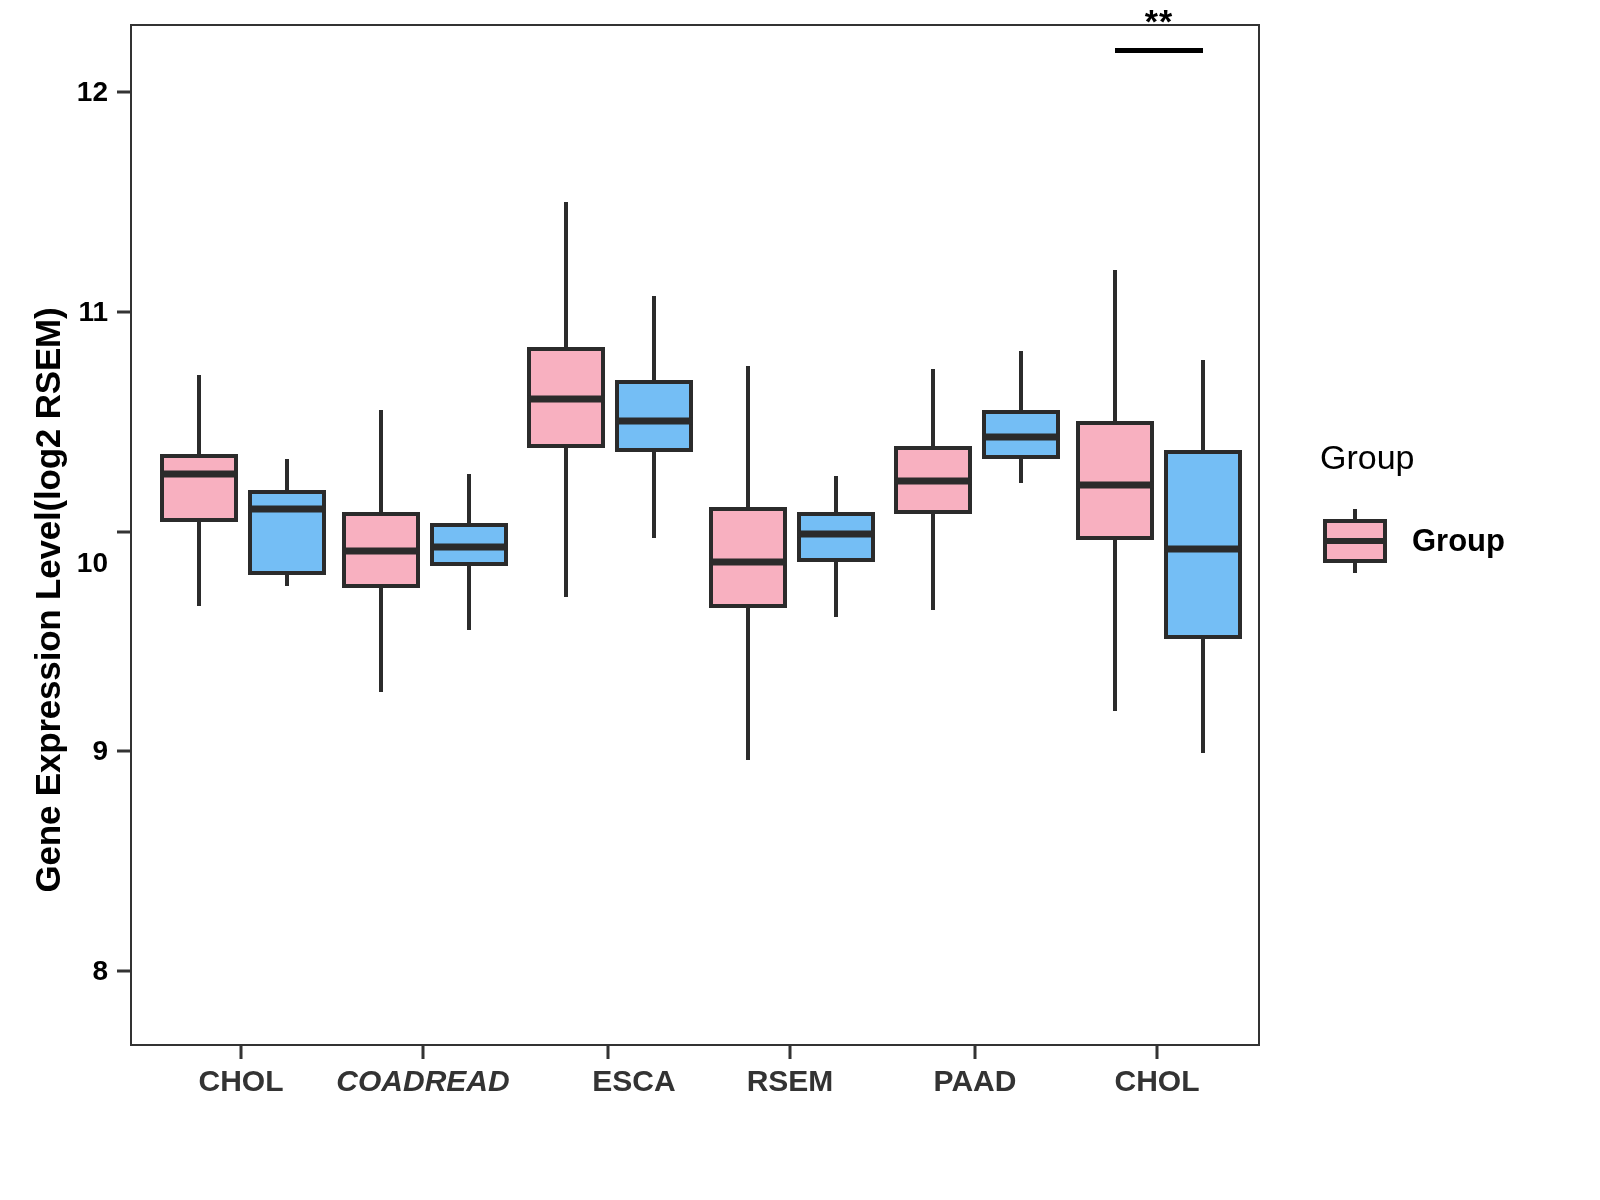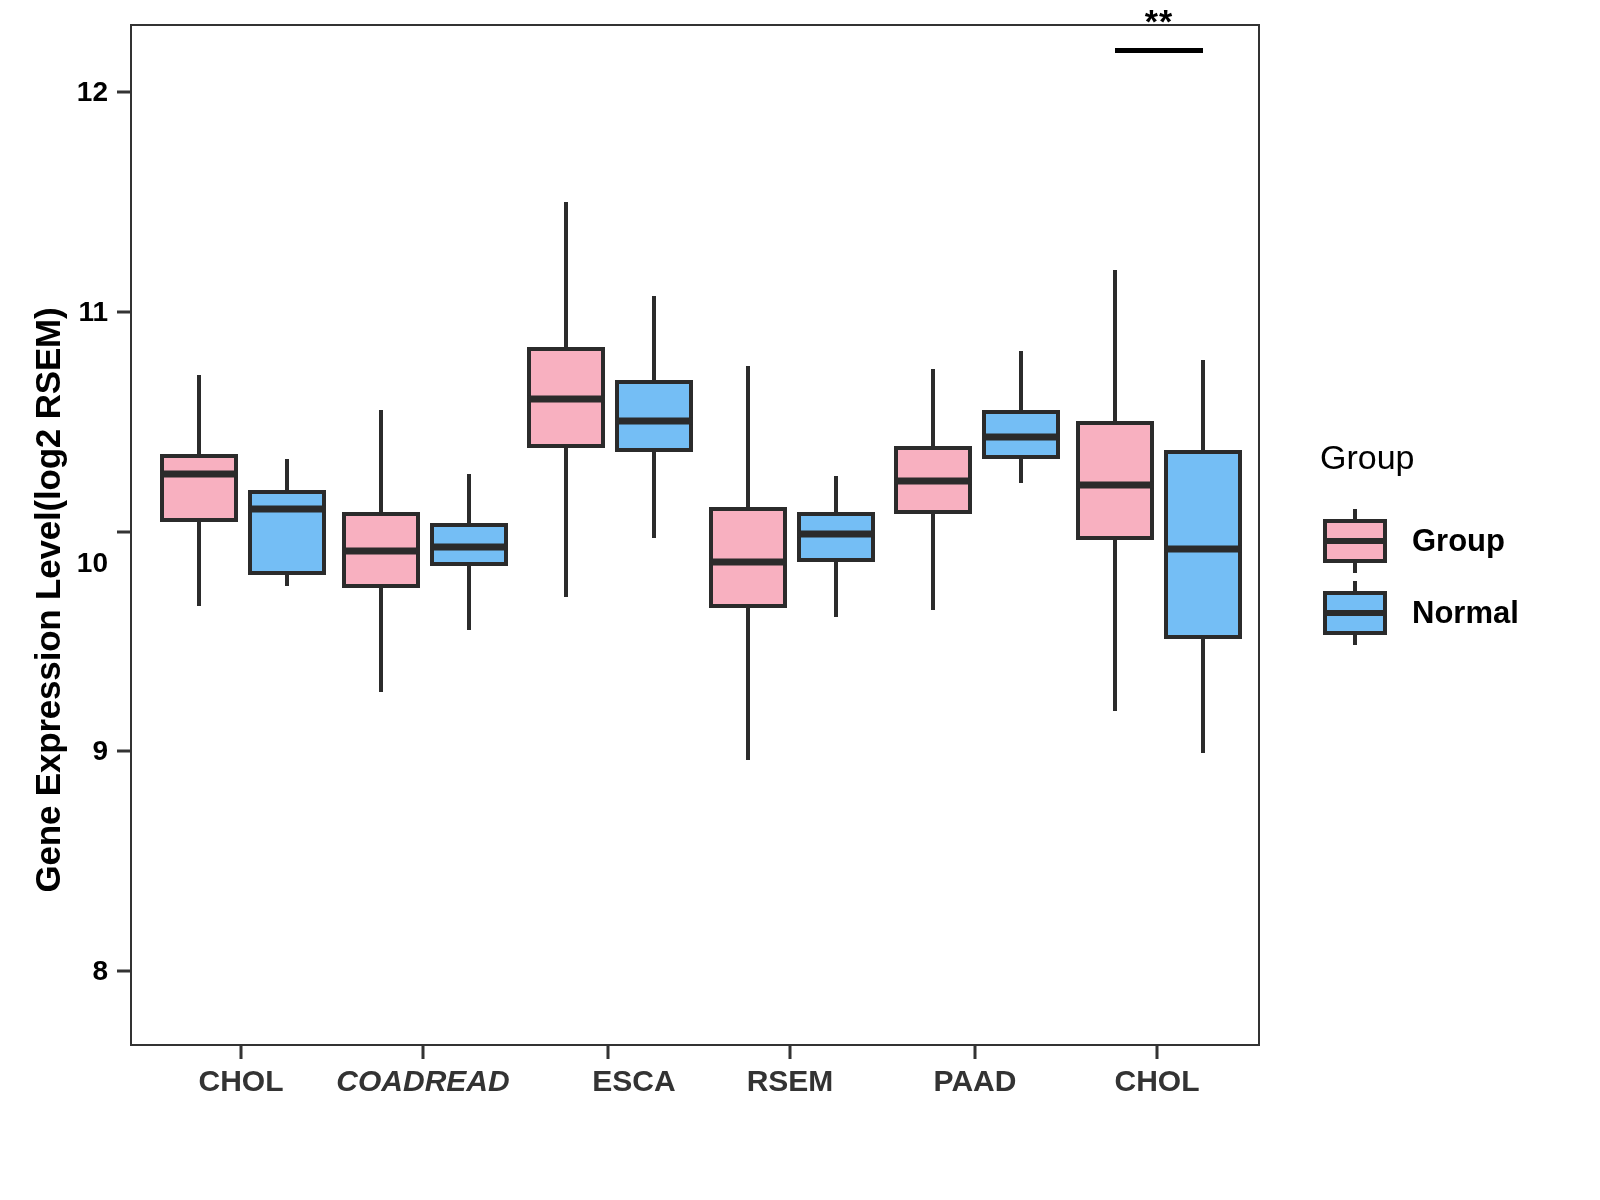--- a/index.html
+++ b/index.html
@@ -161,24 +161,16 @@
     <div id="legend-title">Group</div>
     <div id="legend-items">
         <div class="legend-row">
           <div class="legend-key">
             <div class="key-whisk" style="top: 4px; height: 64px;"></div>
             <div class="key-box" style="top: 14px; height: 44px; background: rgb(248, 176, 192);"></div>
             <div class="key-med" style="top: 33px;"></div>
           </div>
           <div class="legend-label">Group</div>
         </div>
-        <div class="legend-row">
-          <div class="legend-key">
-            <div class="key-whisk" style="top: 4px; height: 64px;"></div>
-            <div class="key-box" style="top: 14px; height: 44px; background: rgb(116, 190, 245);"></div>
-            <div class="key-med" style="top: 33px;"></div>
-          </div>
-          <div class="legend-label">Normal</div>
-        </div>
       </div>
   </div>
 
 </div>
 
 </body></html>

